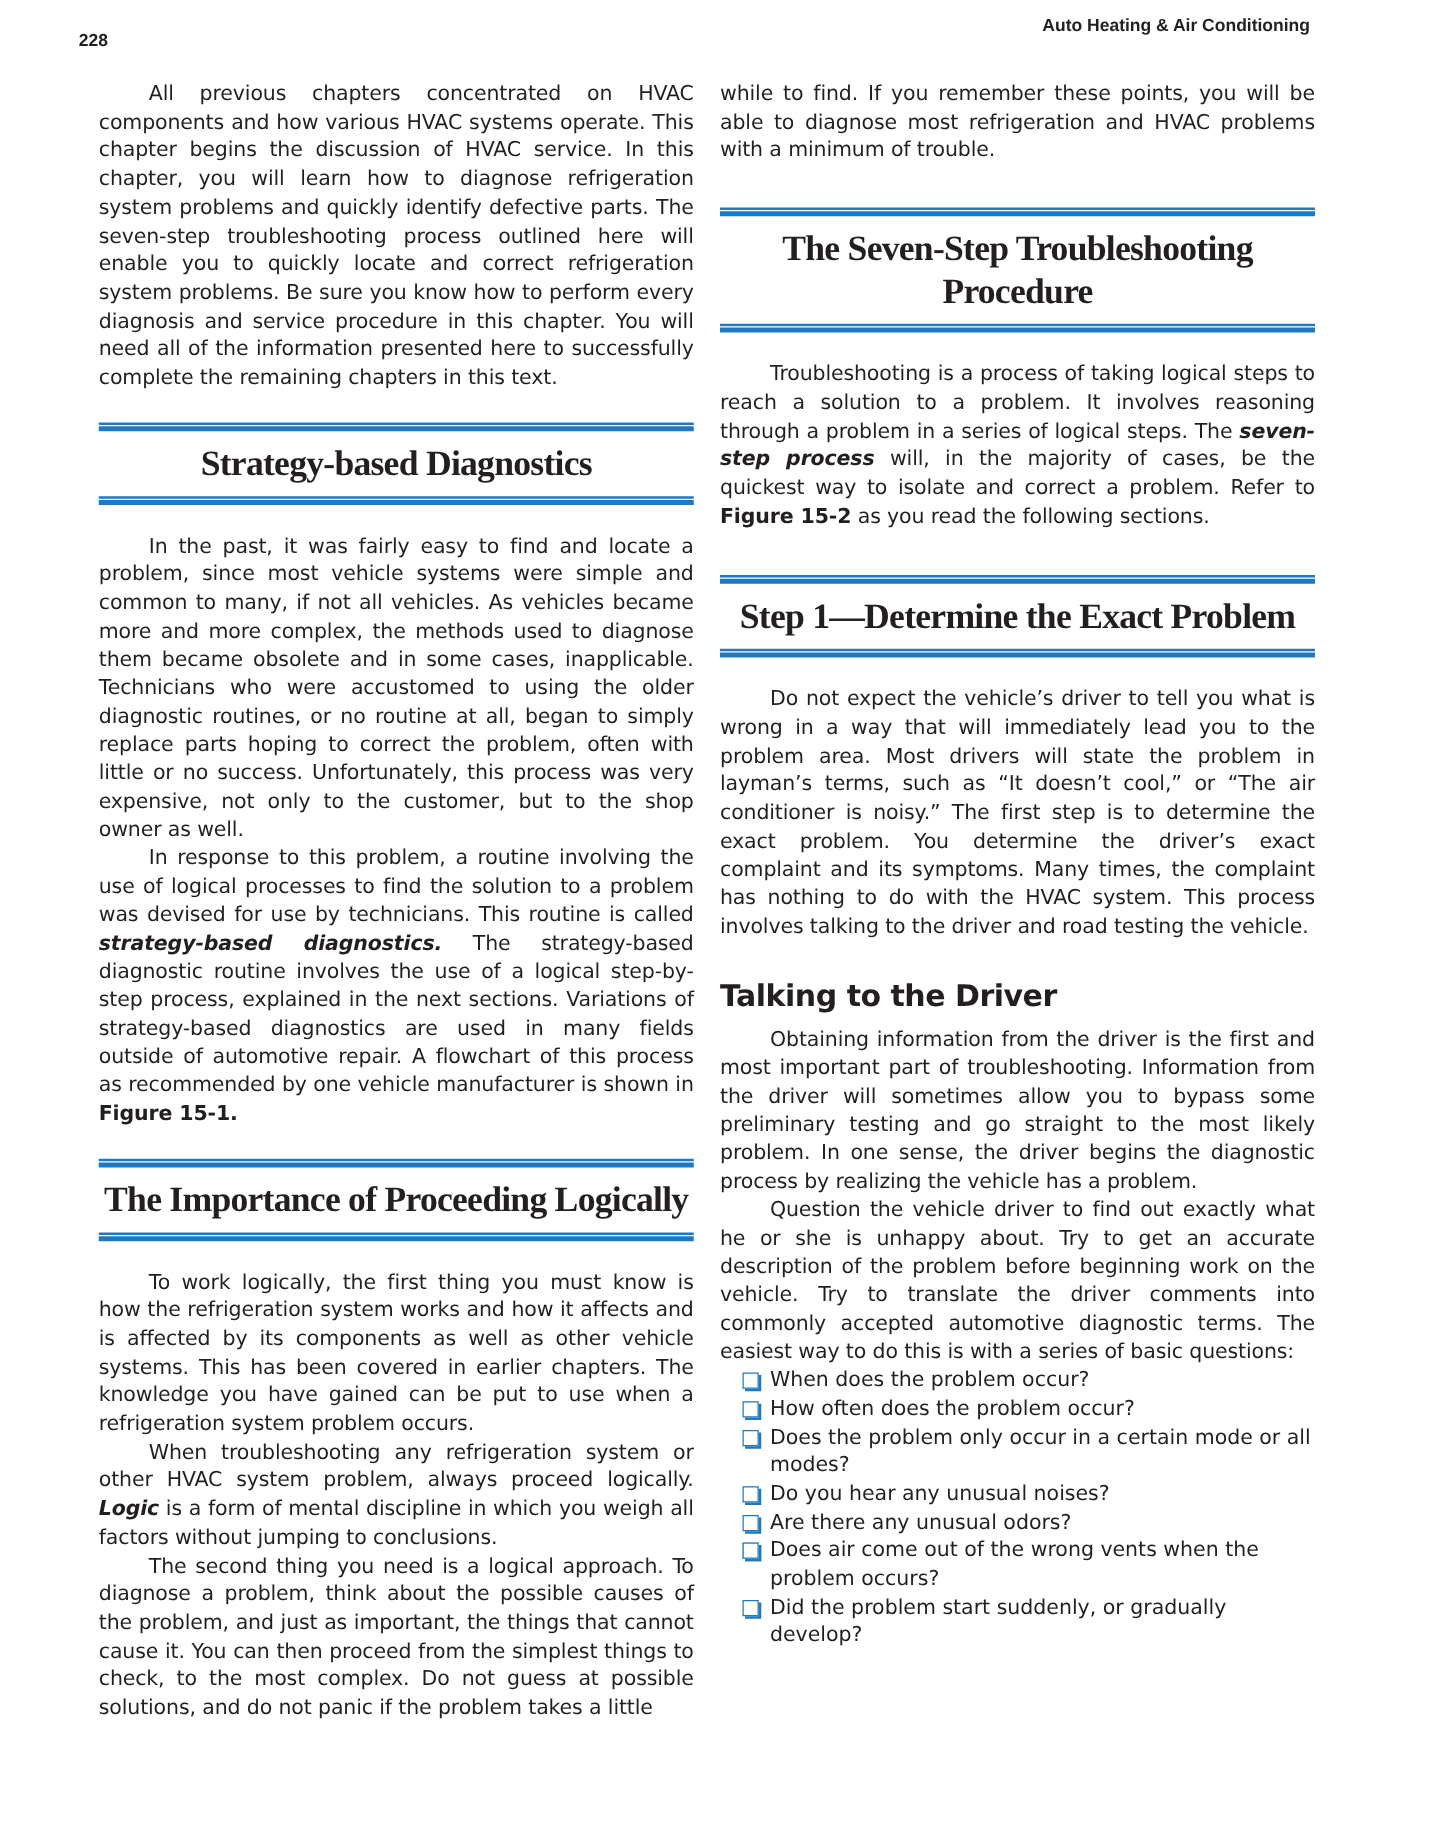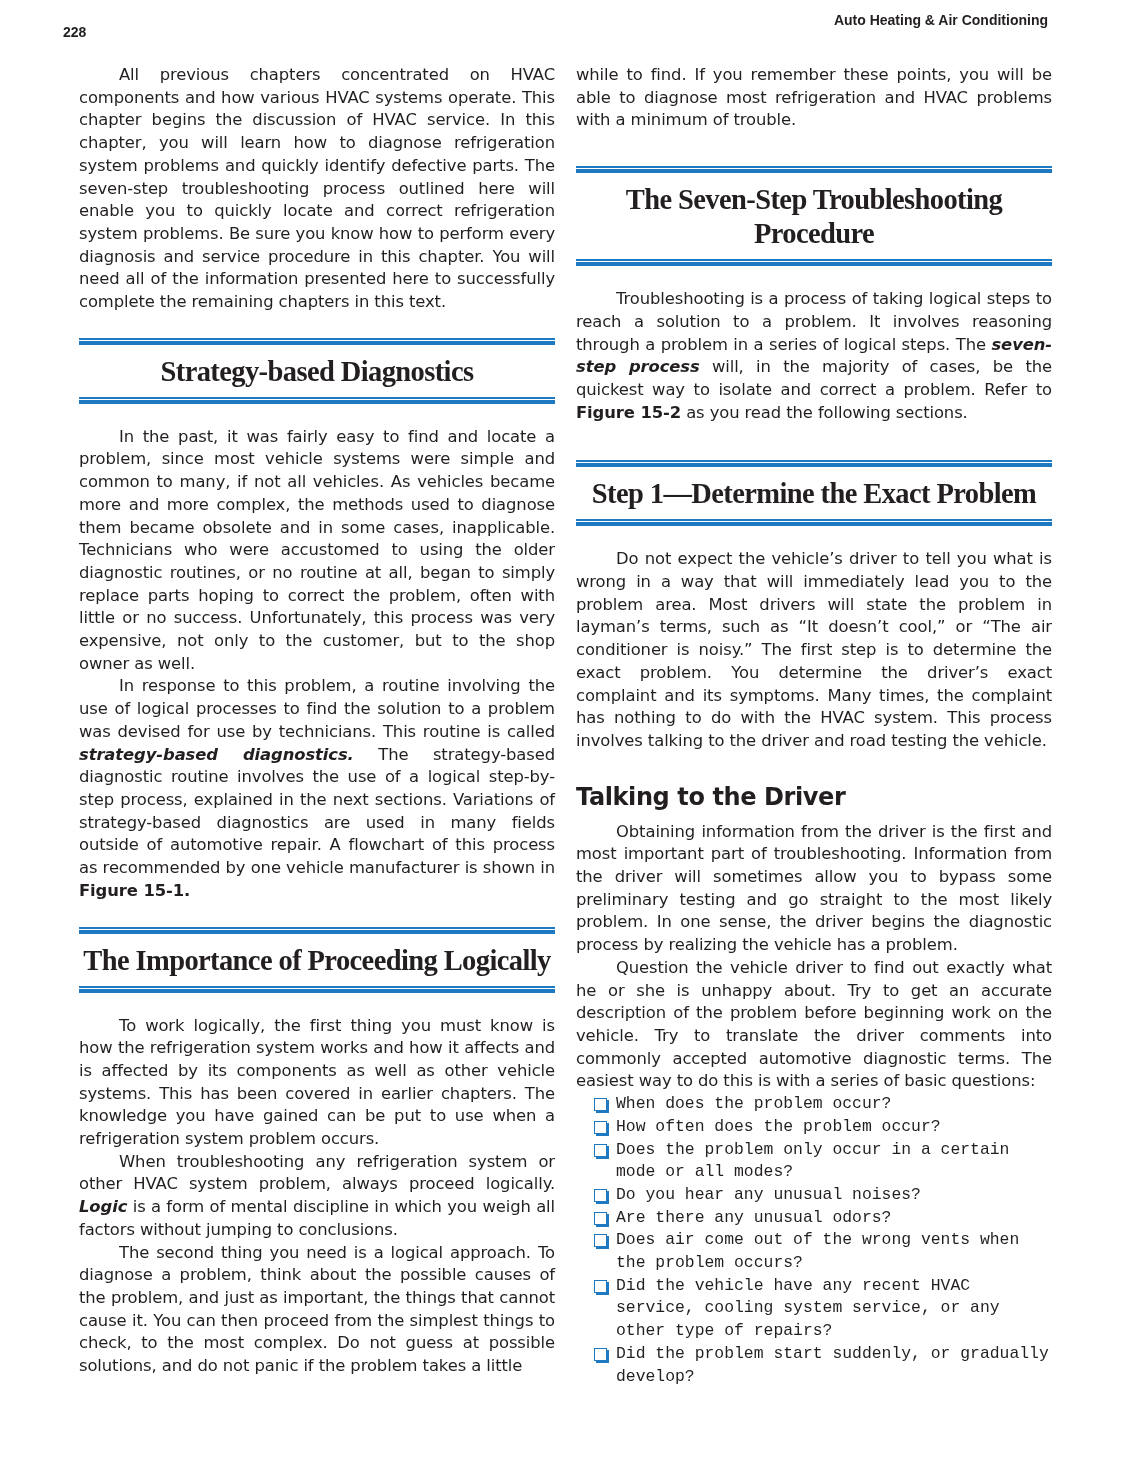--- a/index.html
+++ b/index.html
@@ -15,21 +15,21 @@
   p { margin: 0; font-size: 16.4px; line-height: 22.7px; text-align: justify; letter-spacing: -0.1px; }
   p.indent { text-indent: 40px; }
   .heading-block { margin: 24px 0 22px 0; }
   .rule { height: 5px; border-top: 2px solid #1f79c0; border-bottom: 4px solid #1f79c0; height: 1px; }
   .rule.top { margin-bottom: 10px; }
   .rule.bottom { margin-top: 8px; }
   h1 { margin: 0; text-align: center; font-size: 28.5px; line-height: 34px; font-weight: bold;
        font-family: Liberation Serif, serif; letter-spacing: -0.6px; }
   h2 { margin: 30px 0 10px 0; font-size: 24px; line-height: 28px; font-weight: bold; letter-spacing: -0.4px; }
   b.term { font-style: italic; font-weight: bold; }
-  ul.questions { list-style: none; margin: 0; padding: 0 0 0 16px; font-family: Liberation Mono, monospace; }
+  ul.questions { list-style: none; margin: 0; padding: 0 0 0 16px; }
   ul.questions li { position: relative; padding-left: 24px; font-size: 16.4px; line-height: 22.7px; text-align: left; }
   .checkbox { position: absolute; left: 2px; top: 5px; width: 11px; height: 11px;
               border: 1.5px solid #1f79c0; box-shadow: 2px 2px 0 #1f79c0; background: #fff; }
 </style>
 </head>
 <body>
 
 <div class="header">
   <span class="page-num">228</span>
   <span class="running-title">Auto Heating &amp; Air Conditioning</span>
@@ -82,16 +82,15 @@
   <p class="indent">Question the vehicle driver to find out exactly what he or she is unhappy about. Try to get an accurate description of the problem before beginning work on the vehicle. Try to translate the driver comments into commonly accepted automotive diagnostic terms. The easiest way to do this is with a series of basic questions:</p>
 
   <ul class="questions">
     <li><span class="checkbox"></span><span>When does the problem occur?</span></li>
     <li><span class="checkbox"></span><span>How often does the problem occur?</span></li>
     <li><span class="checkbox"></span><span>Does the problem only occur in a certain mode or all modes?</span></li>
     <li><span class="checkbox"></span><span>Do you hear any unusual noises?</span></li>
     <li><span class="checkbox"></span><span>Are there any unusual odors?</span></li>
     <li><span class="checkbox"></span></li>
     <li><span class="checkbox"></span><span>Does air come out of the wrong vents when the problem occurs?</span></li>
-    <li><span class="checkbox"></span><span>Did the vehicle have any recent HVAC service, cooling system service, or any other type of repairs?</span></li>
     <li><span class="checkbox"></span><span>Did the problem start suddenly, or gradually develop?</span></li>
   </ul>
 </div>
 
 </body></html>

